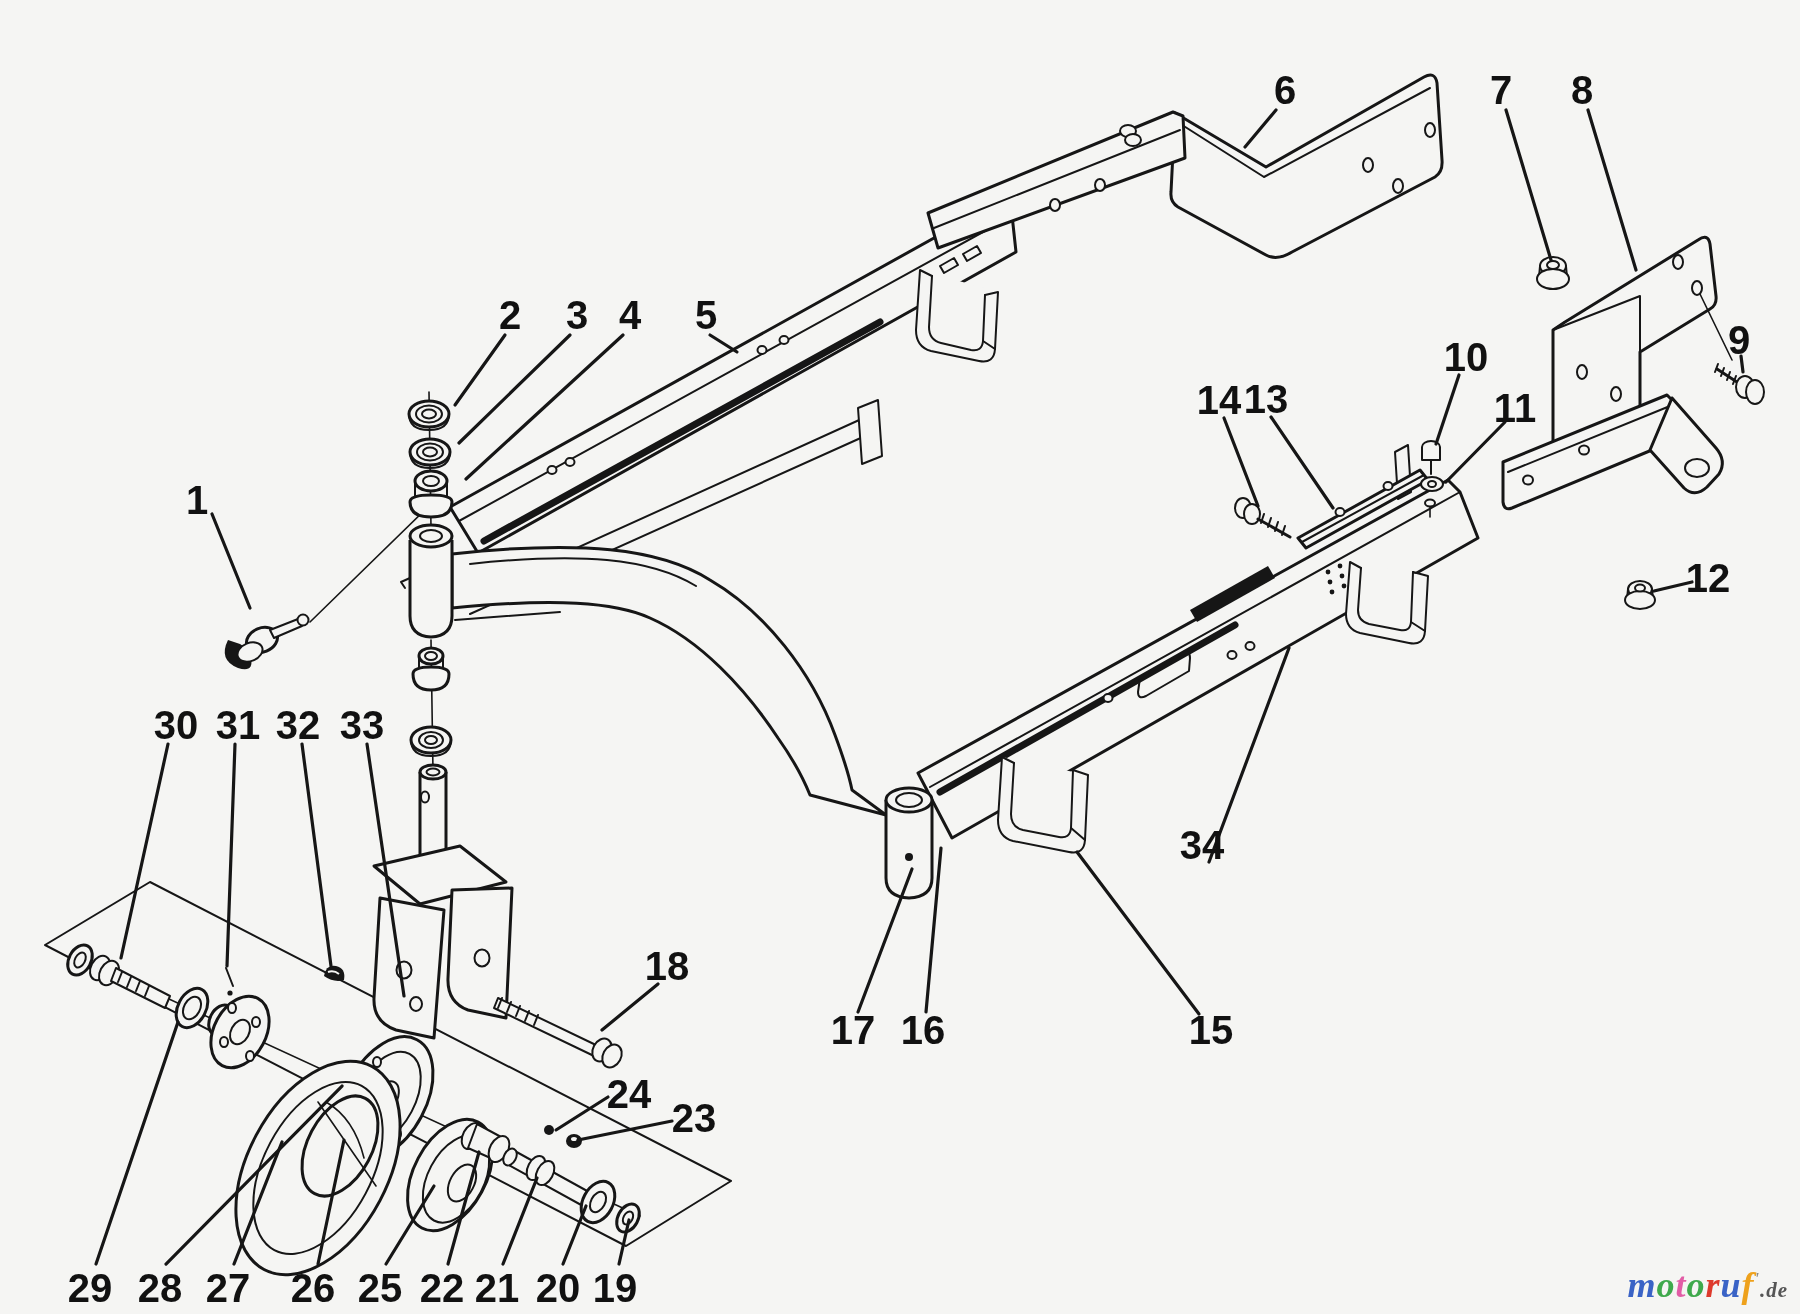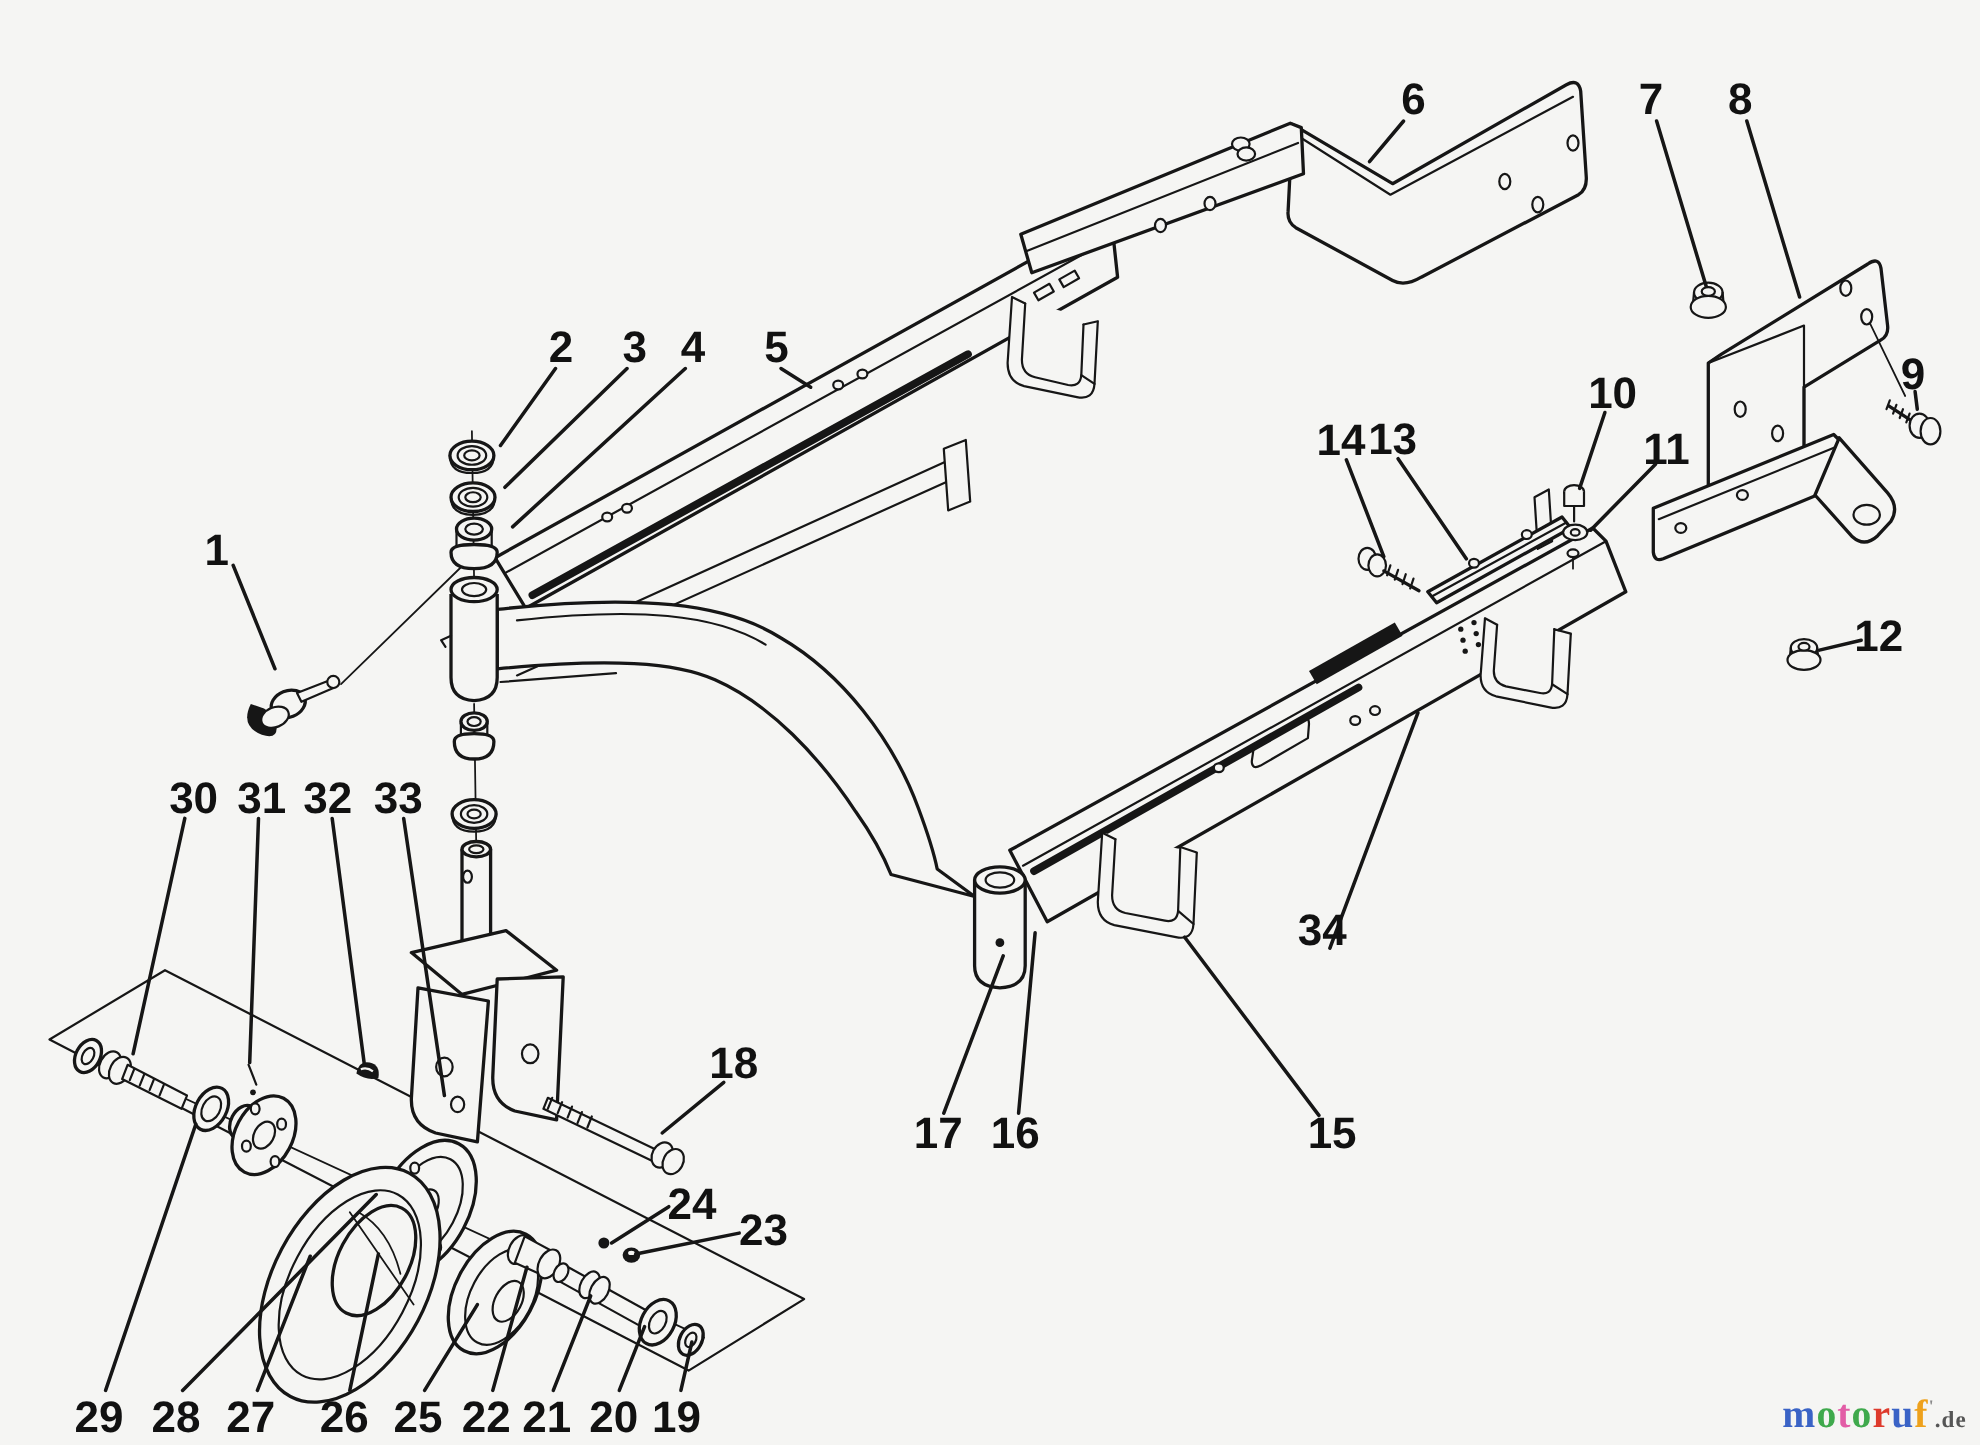--- a/index.html
+++ b/index.html
@@ -9,21 +9,21 @@
   .ln{fill:none;stroke:#161616;stroke-width:3;stroke-linecap:round;stroke-linejoin:round;}
   .fw{fill:#f5f5f3;stroke:#161616;stroke-width:3;stroke-linejoin:round;}
   .t2{stroke-width:2;}
   .t15{stroke-width:1.6;}
   .thick{stroke-width:7;}
   .blk{fill:#161616;stroke:none;}
   .callout-num{font:700 40px "Liberation Sans", sans-serif;fill:#111;}
   .leader{stroke:#161616;stroke-width:3.2;fill:none;stroke-linecap:round;}
   .watermark{position:absolute;right:12px;bottom:8px;
              font-family:"Liberation Serif", serif;font-weight:700;font-size:36px;
-             letter-spacing:1px;user-select:none;}
+             letter-spacing:1px;user-select:none;font-style:italic;}
   .watermark .tld{font-size:21px;color:#555;font-weight:700;}
   .watermark .tick{font-size:16px;color:#888;vertical-align:super;}
 </style>
 </head>
 <body>
 
 <div class="stage">
 <svg width="1800" height="1314" viewBox="0 0 1800 1314">
 
   <g>

